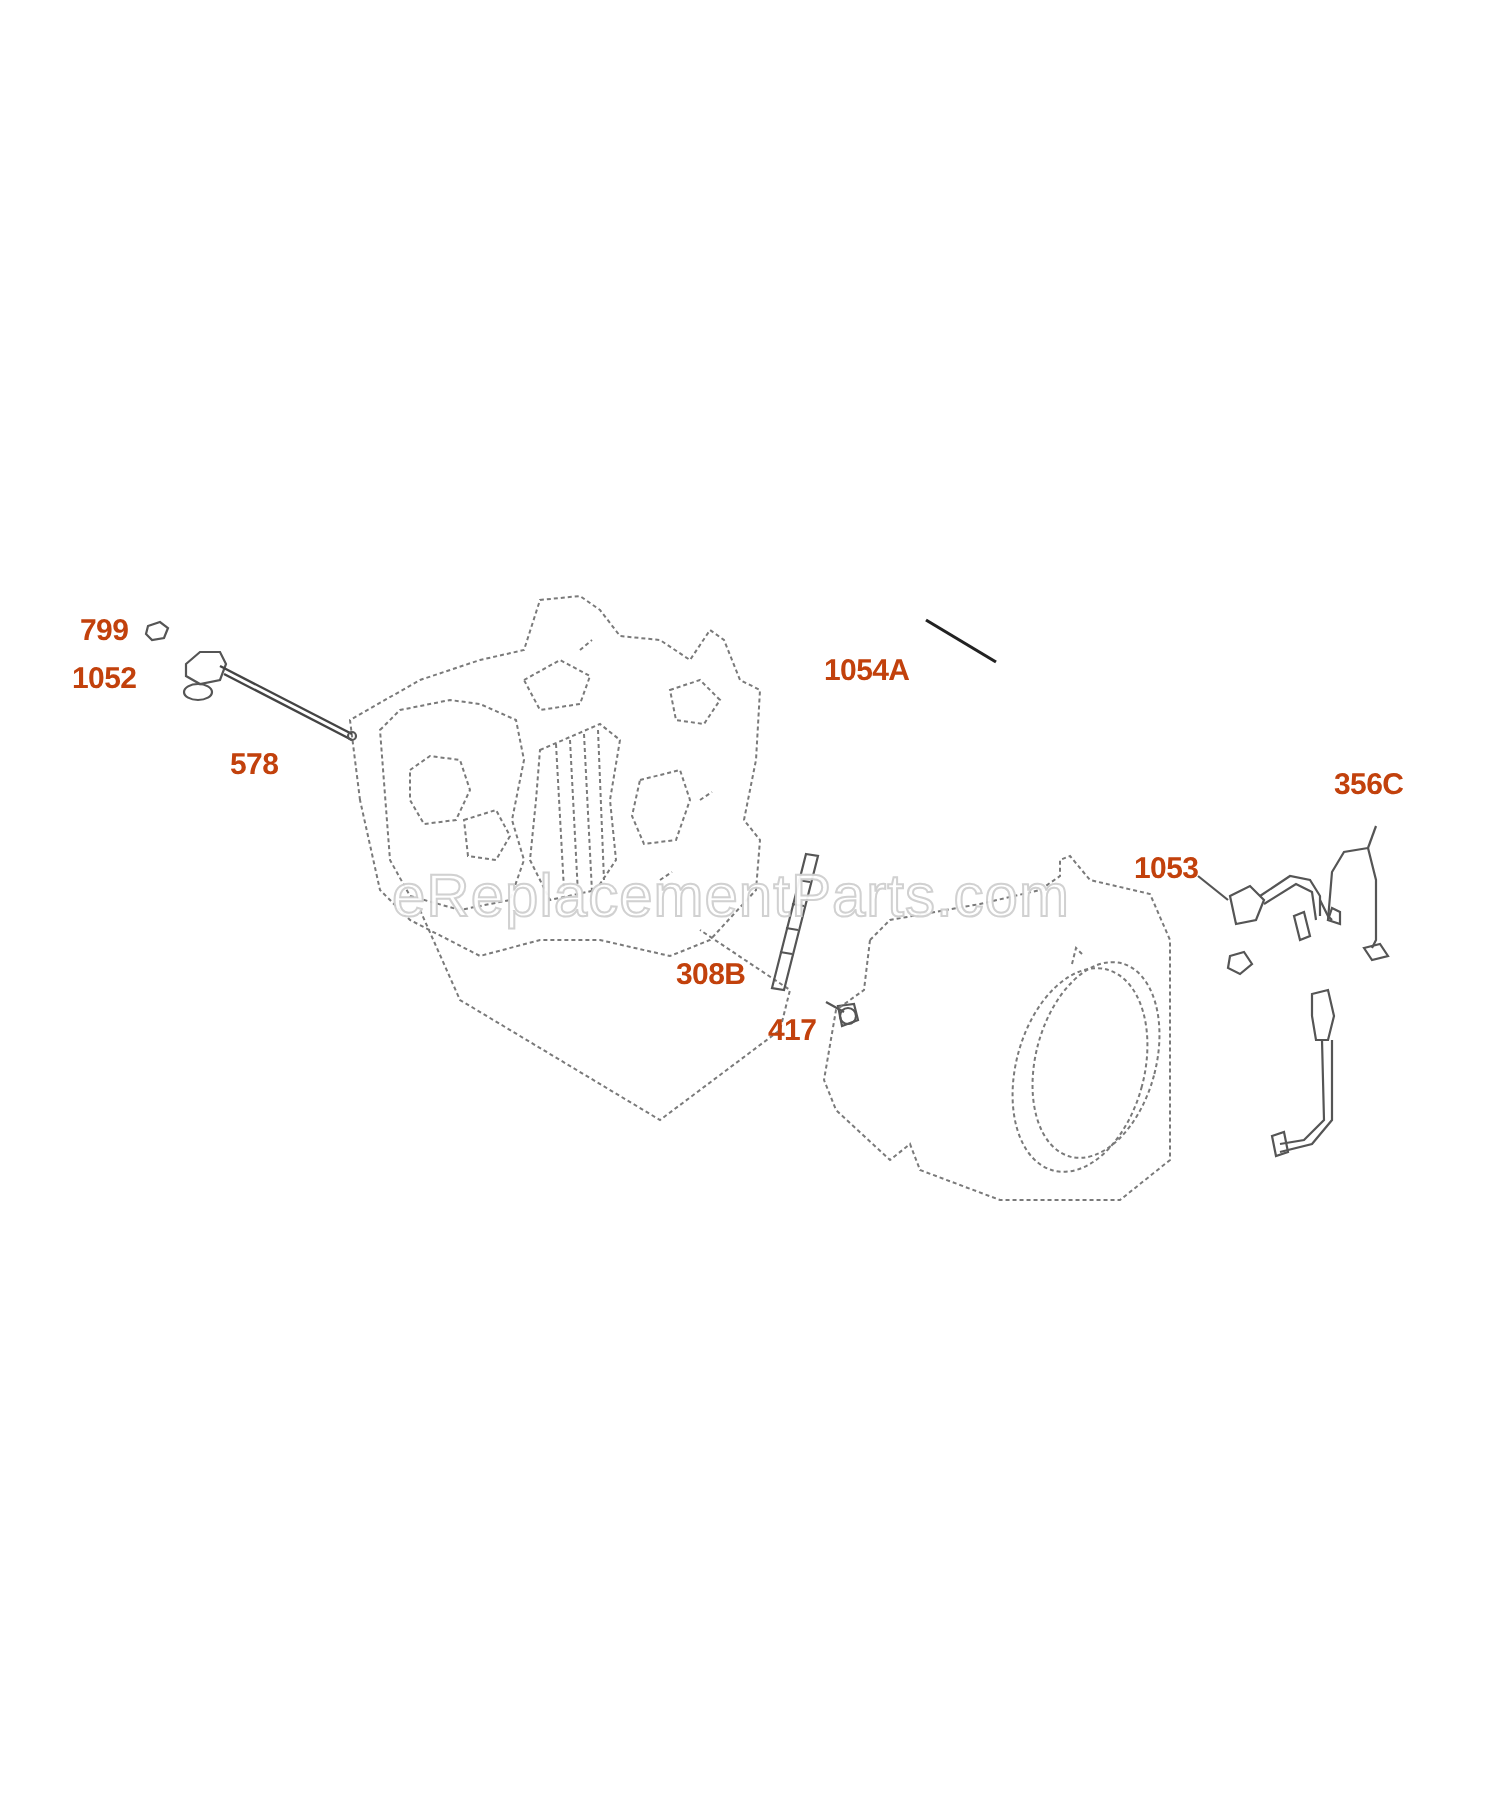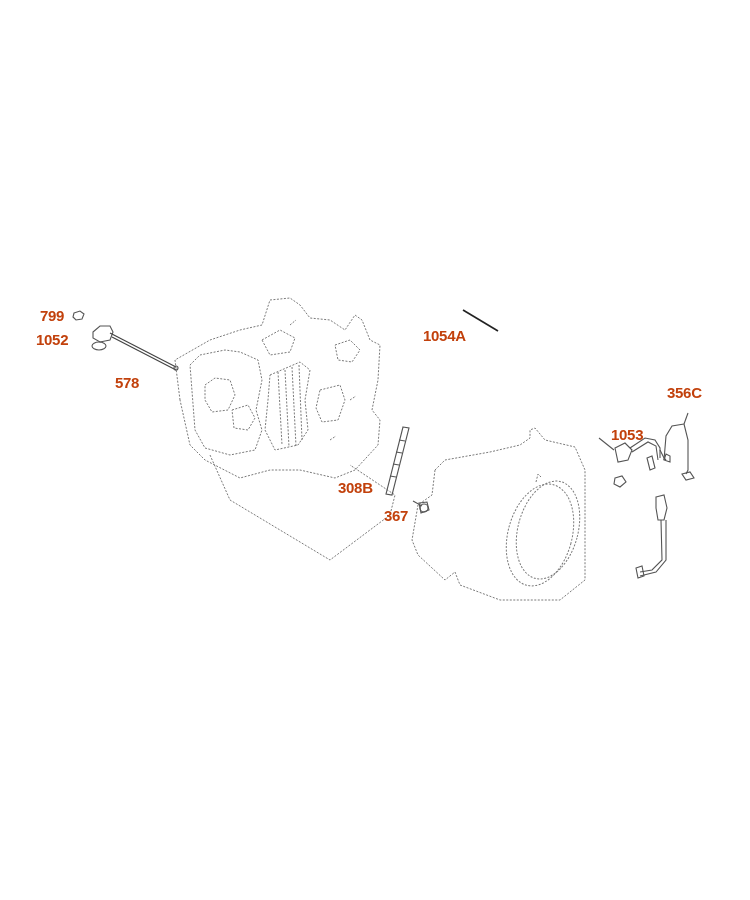--- a/index.html
+++ b/index.html
@@ -88,23 +88,24 @@
 
       <path class="sd" d="M615 478 L622 476 L626 482 L620 487 L614 484 Z"></path>
 
       <path class="sd" d="M656 497 L664 495 L667 508 L664 520 L658 520 L656 508 Z"></path>
       <path class="sd" d="M661 520 L662 560 L652 570 L640 572"></path>
       <path class="sd" d="M666 520 L666 560 L656 572 L640 576"></path>
       <path class="sd" d="M636 568 L642 566 L644 576 L638 578 Z"></path>
     </g>
   </svg>
 
+  <div class="watermark">eReplacementParts.com</div>
 
   <div class="label" style="left:40px; top:307px;">799</div>
   <div class="label" style="left:36px; top:331px;">1052</div>
   <div class="label" style="left:115px; top:374px;">578</div>
-  <div class="label" style="left:423px; top:327px;text-align:center;">1054A</div>
+  <div class="label" style="left:412px; top:327px;text-align:center;">1054A</div>
   <div class="label" style="left:338px; top:479px;">308B</div>
-  <div class="label" style="left:384px; top:507px;">367</div>
-  <div class="label" style="left:567px; top:426px;margin-left:44px;">1053</div>
+  <div class="label" style="left:384px; top:507px;">417</div>
+  <div class="label" style="left:567px; top:426px;">1053</div>
   <div class="label" style="left:667px; top:384px;">356C</div>
 
 </div>
 
 </body></html>

